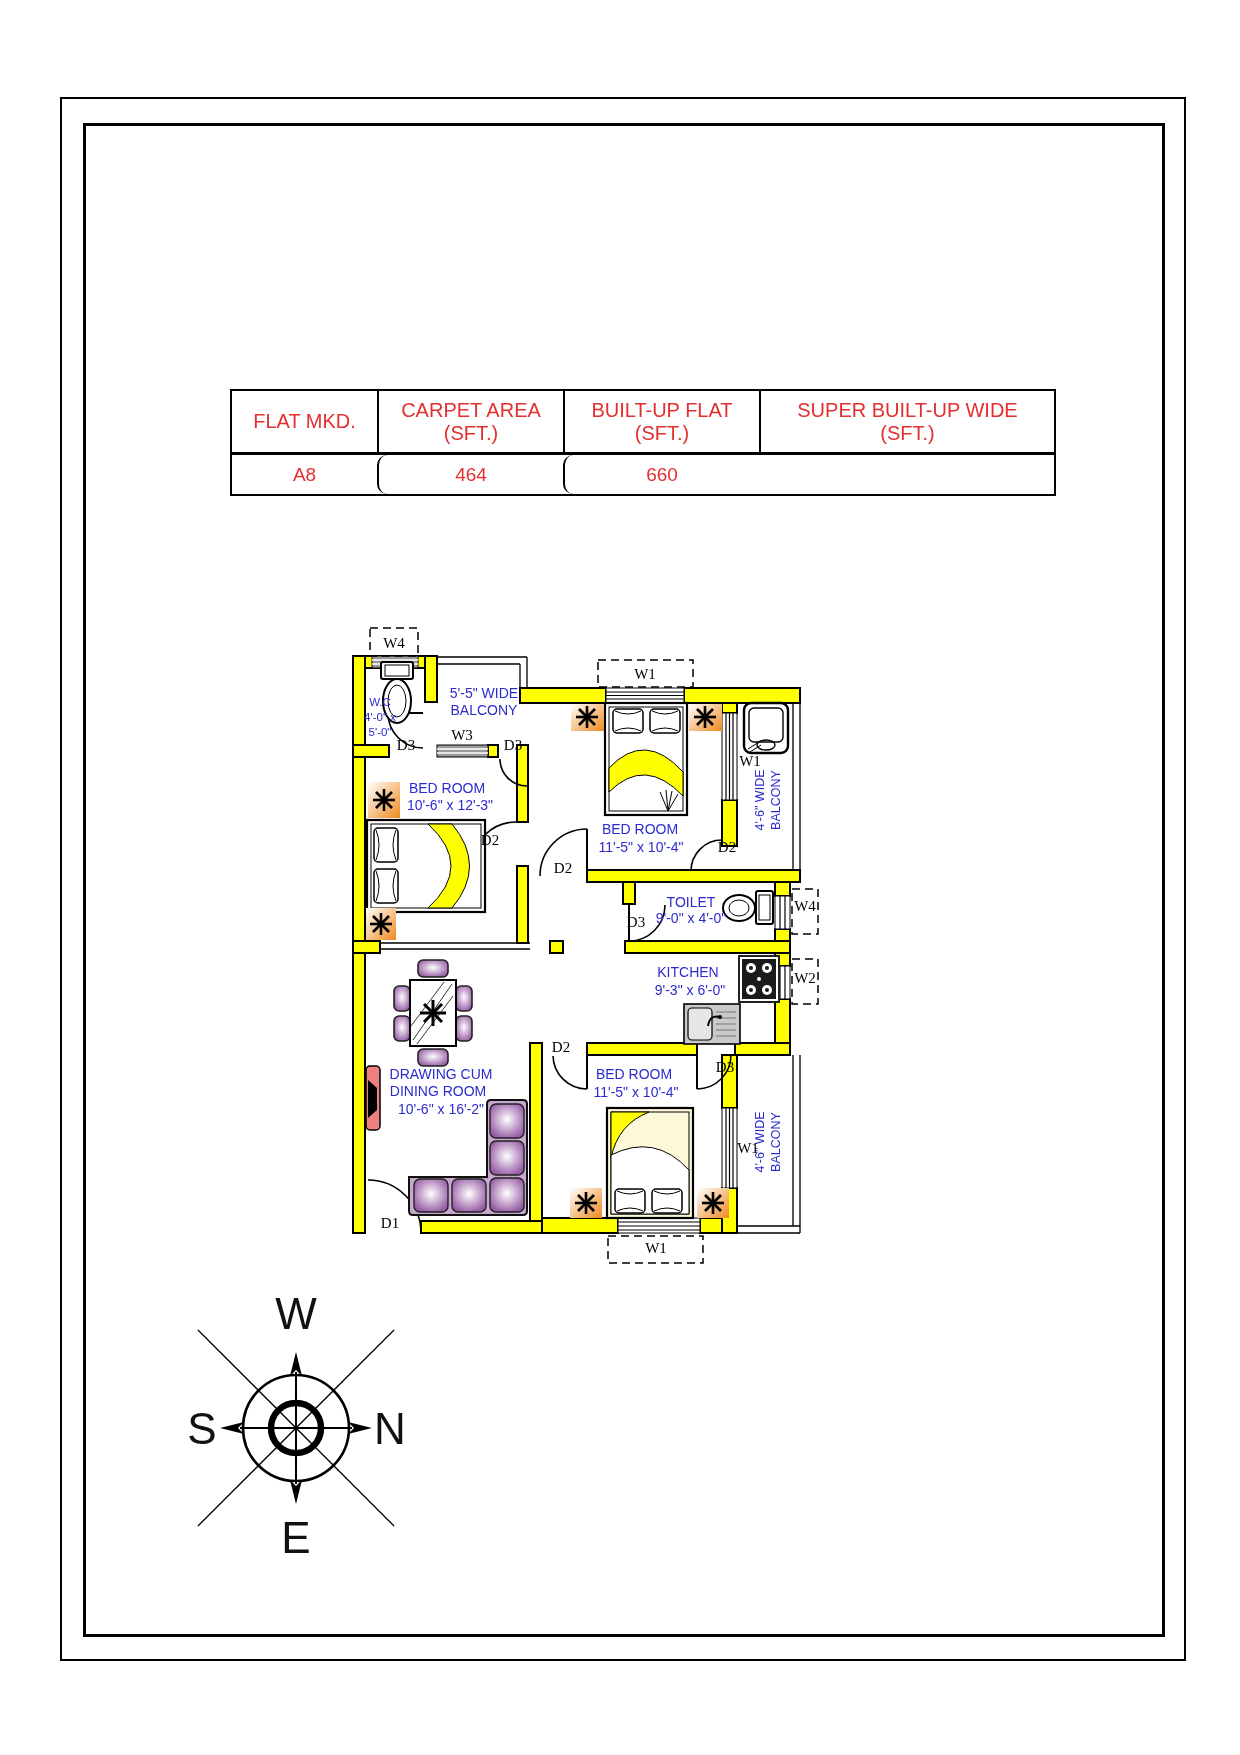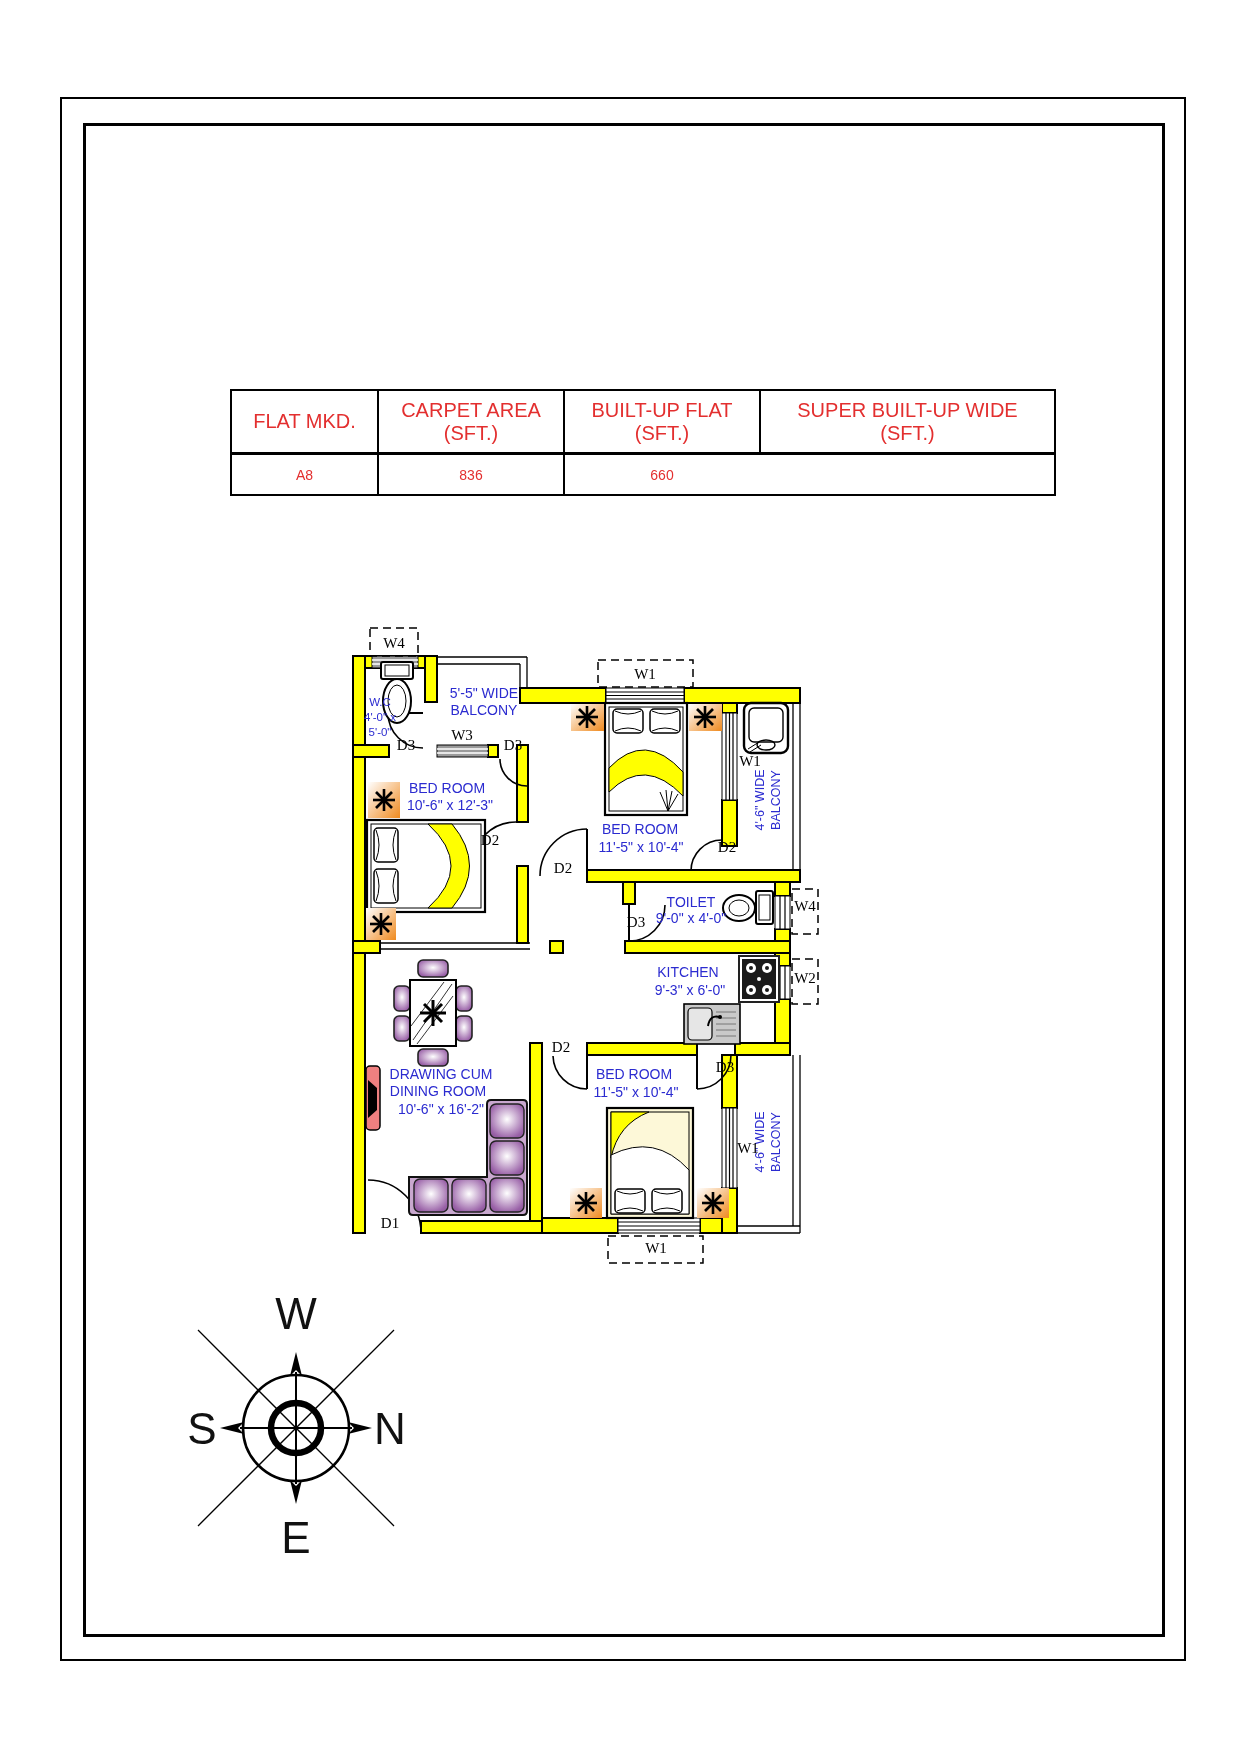--- a/index.html
+++ b/index.html
@@ -6,21 +6,21 @@
   .page{position:relative;width:1236px;height:1755px;background:#fff;overflow:hidden;
         font-family:"Liberation Sans",sans-serif;padding-left:32px;}
   .outer-frame{position:absolute;left:60px;top:97px;width:1122px;height:1560px;border:2px solid #000;}
   .inner-frame{position:absolute;left:83px;top:123px;width:1076px;height:1508px;border:3px solid #000;}
 
   
   .area-table{position:absolute;left:230px;top:389px;width:822px;border:2px solid #000;
               display:grid;grid-template-columns:145px 186px 196px 295px;color:#e32f2f;}
   .at-head{height:61px;display:flex;flex-direction:column;align-items:center;justify-content:center;
            font-size:20px;line-height:23px;border-bottom:3px solid #000;text-align:center;}
-  .at-val{height:39px;display:flex;align-items:center;justify-content:center;font-size:14px;}
+  .at-val{height:39px;display:flex;align-items:center;justify-content:center;font-size:19px;border-radius:10px;}
   .bl{border-left:2px solid #000;}
 
   svg text{font-family:"Liberation Sans",sans-serif;}
   .room-lbl{fill:#2b2bd0;font-size:14px;text-anchor:middle;}
   .room-lbl-sm{fill:#2b2bd0;font-size:11.5px;text-anchor:middle;}
   .tag{fill:#000;font-family:"Liberation Serif",serif;font-size:15px;text-anchor:middle;}
   .compass-letter{fill:#111;font-size:44px;text-anchor:middle;}
   .wall{fill:#ffff00;stroke:#000;stroke-width:2;}
   .thin{stroke:#000;stroke-width:1.3;fill:none;}
   .arc{stroke:#000;stroke-width:1.6;fill:none;}
@@ -48,21 +48,21 @@
     </div>
     <div class="at-head bl">
       <span>BUILT-UP FLAT</span>
       <span>(SFT.)</span>
     </div>
     <div class="at-head bl">
       <span>SUPER BUILT-UP WIDE</span>
       <span>(SFT.)</span>
     </div>
     <div class="at-val">A8</div>
-    <div class="at-val bl">836</div>
+    <div class="at-val bl">464</div>
     <div class="at-val bl">660</div>
   </div>
 
   <svg width="1240" height="1755" viewBox="0 0 1240 1755" style="position:absolute;left:0;top:0;">
     <defs>
       <linearGradient id="gradOrange" x1="0" y1="0" x2="1" y2="1">
         <stop offset="0" stop-color="#ffffff"></stop>
           <stop offset="1" stop-color="#ef8a1f"></stop>
       </linearGradient>
       <radialGradient id="gradFurn" cx="0.5" cy="0.45" r="0.75">

